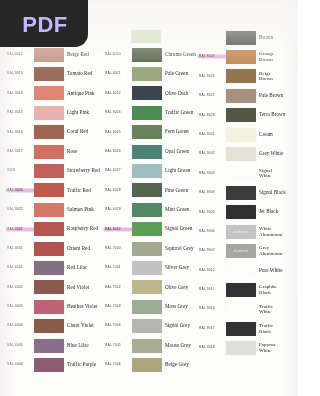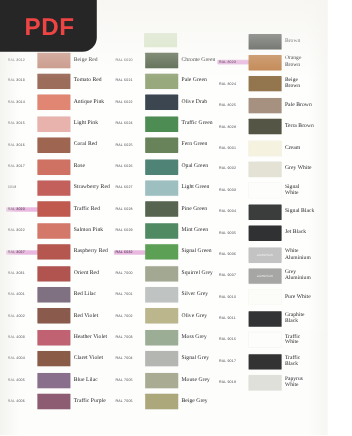--- a/index.html
+++ b/index.html
@@ -135,21 +135,21 @@
     border-bottom-right-radius: 13px;
     z-index: 5;
     display: flex;
     align-items: center;
     justify-content: center;
   }
   #pdf-badge .pdf-text {
     font-family: "Liberation Sans", sans-serif;
     font-weight: bold;
     font-size: 22px;
-    color: #ef4444;
+    color: #c4b5fd;
     letter-spacing: 0.5px;
     margin-top: 3px;
     margin-left: 2px;
   }
 
   
   #page-bottom-blank {
     position: absolute;
     left: 0;
     top: 300px;

